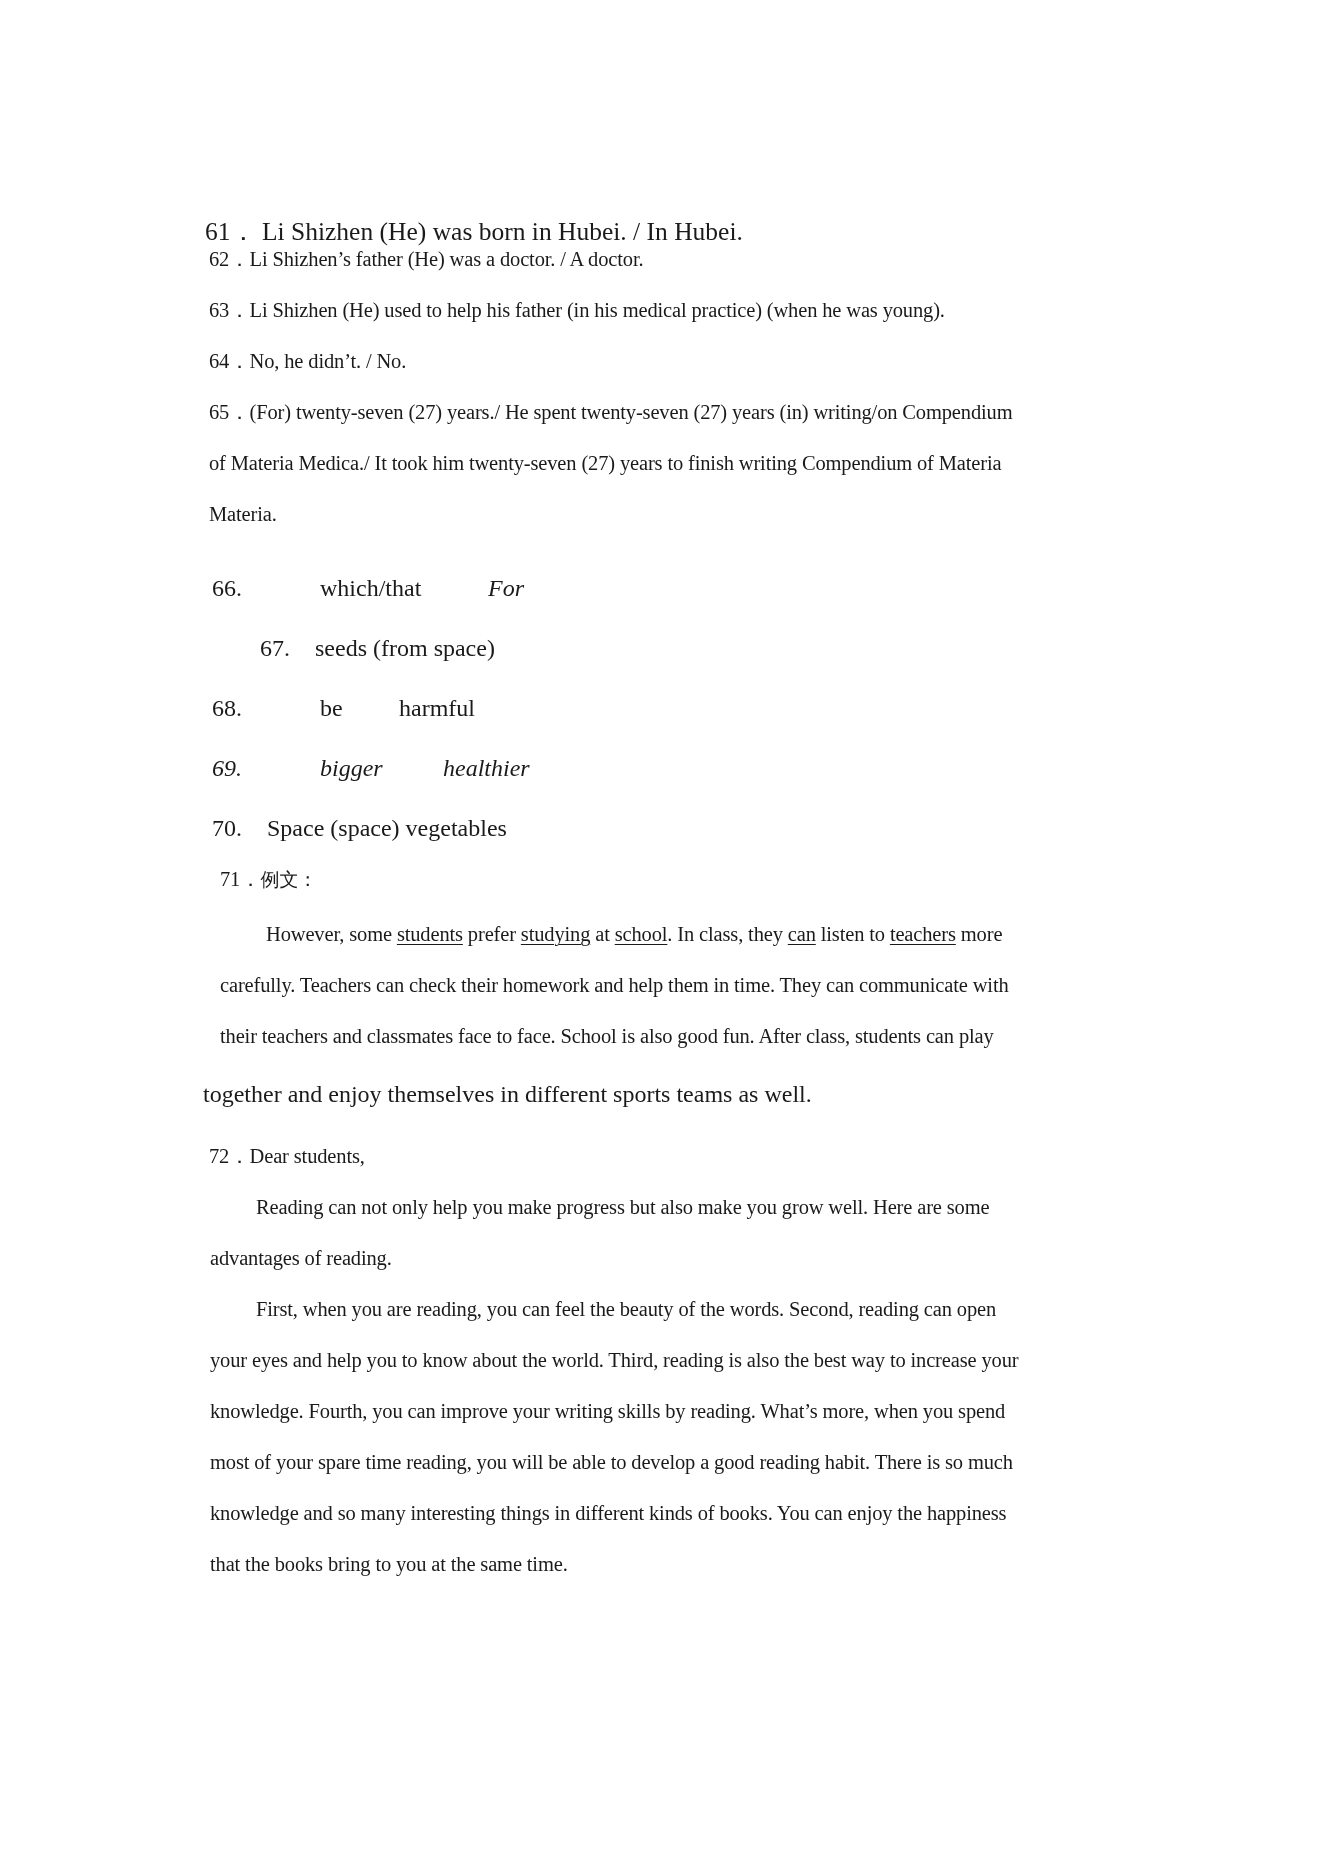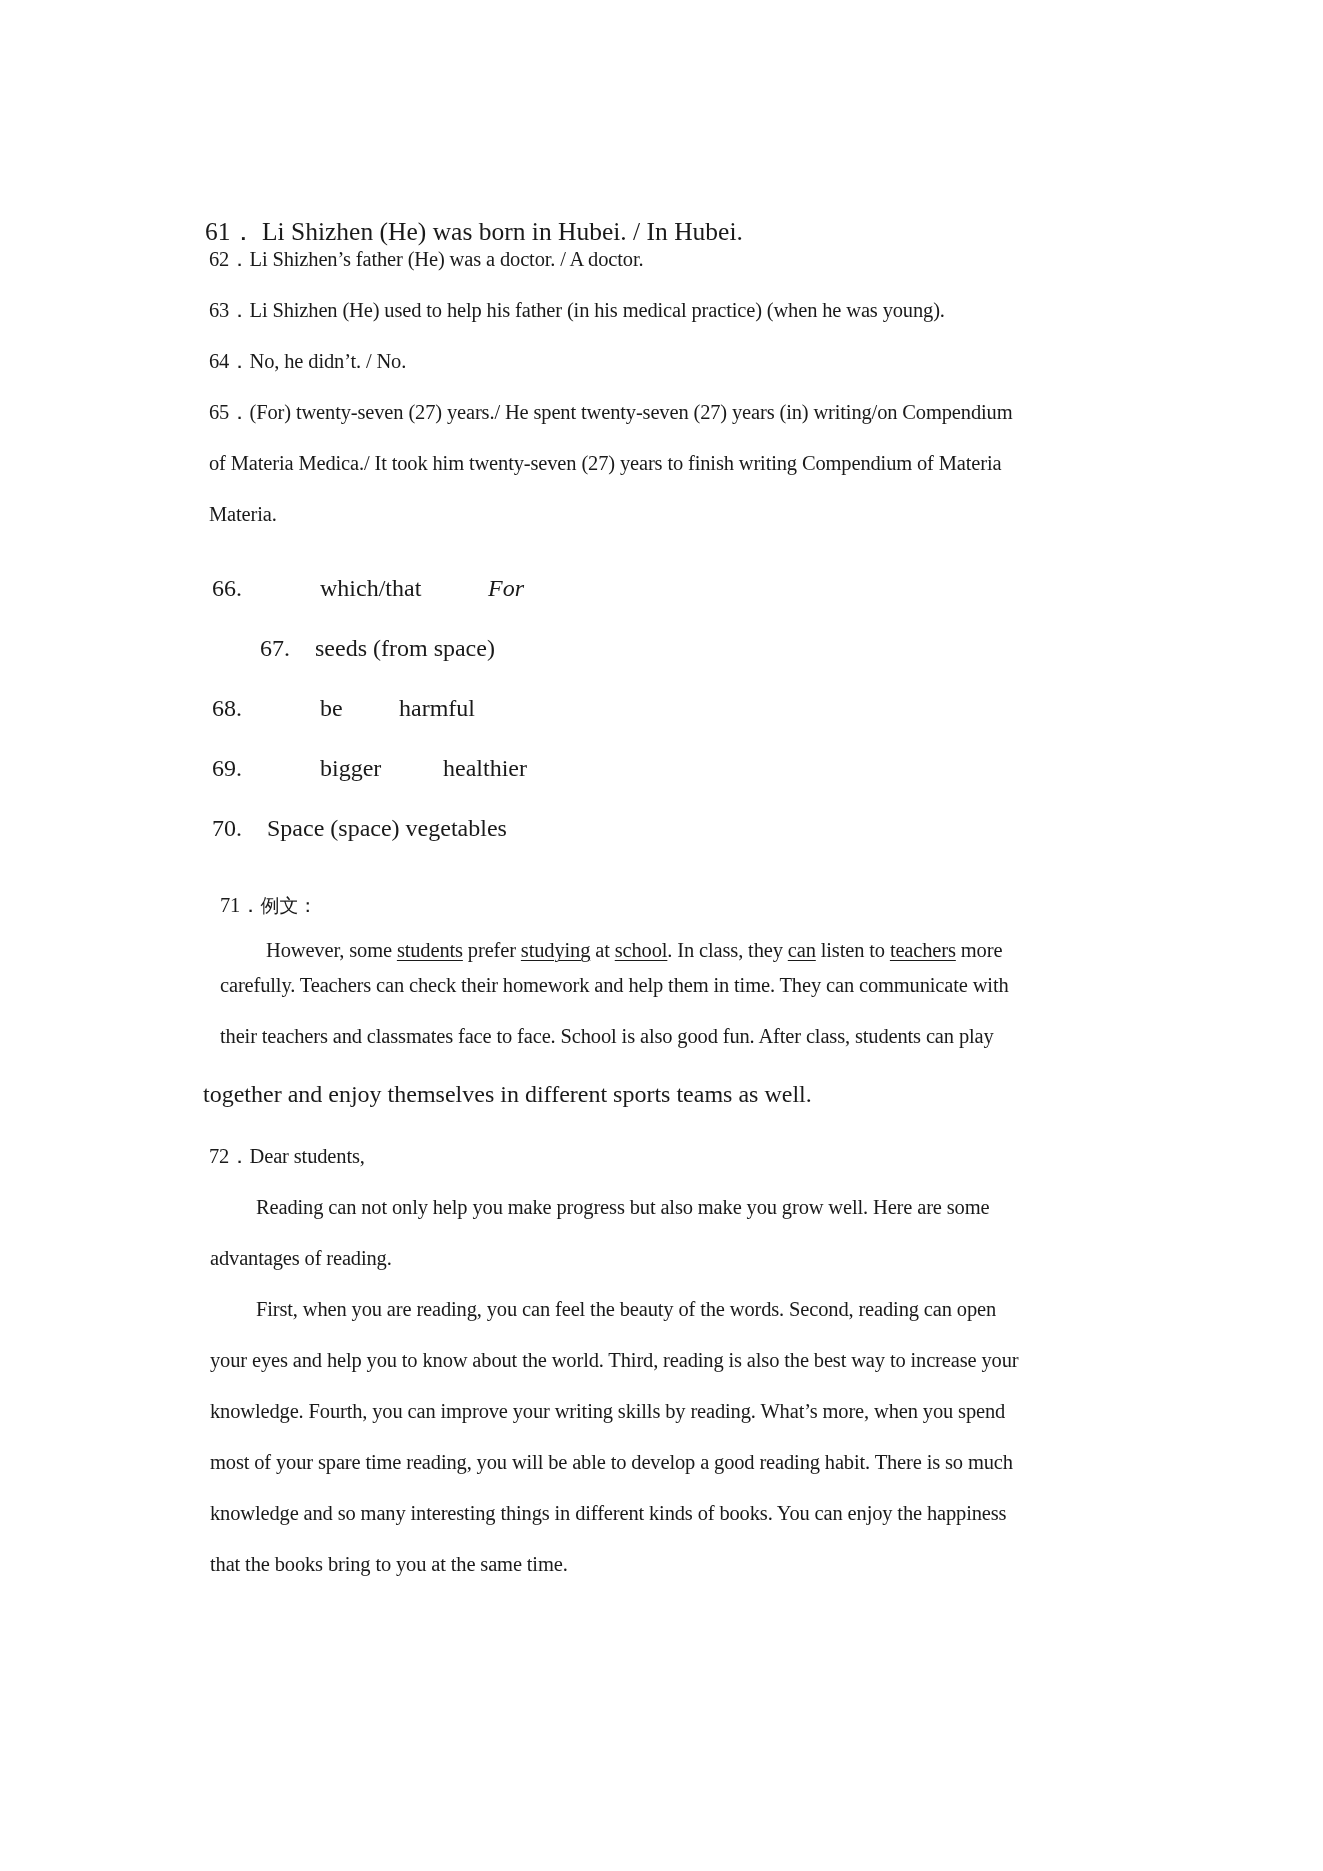--- a/index.html
+++ b/index.html
@@ -65,36 +65,36 @@
   <span class="num">67.</span>
   <span style="position:absolute; left:55px;">seeds (from space)</span>
 </div>
 
 <div class="line md" style="left:212px; top:696px;">
   <span class="num">68.</span>
   <span style="position:absolute; left:108px;">be</span>
   <span style="position:absolute; left:187px;">harmful</span>
 </div>
 
-<div class="line md" style="left:212px; top:756px;">
+<div class="line md" style="left:212px; top:756px;font-style:italic;">
   <span class="num">69.</span>
   <span style="position:absolute; left:108px;">bigger</span>
   <span style="position:absolute; left:231px;">healthier</span>
 </div>
 
 <div class="line md" style="left:212px; top:816px;">
   <span class="num">70.</span>
   <span style="position:absolute; left:55px;">Space (space) vegetables</span>
 </div>
 
-<div class="line sm" style="left:220px; top:895px;">
+<div class="line sm" style="left:220px; top:869px;">
   <span class="num">71．</span><span style="font-family:'DejaVu Sans', sans-serif; font-size:19px;">例文：</span>
 </div>
 
-<div class="line sm" style="left:266px; top:924px;margin-top:16px;">
+<div class="line sm" style="left:266px; top:924px;">
   <span>However, some </span><span class="u">students</span><span> prefer </span><span class="u">studying</span><span> at </span><span class="u">school</span><span>. In class, they </span><span class="u">can</span><span> listen to </span><span class="u">teachers</span><span> more</span>
 </div>
 <div class="line sm" style="left:220px; top:975px;">
   <span>carefully. Teachers can check their homework and help them in time. They can communicate with</span>
 </div>
 <div class="line sm" style="left:220px; top:1026px;">
   <span>their teachers and classmates face to face. School is also good fun. After class, students can play</span>
 </div>
 <div class="line md" style="left:203px; top:1082px;">
   <span>together and enjoy themselves in different sports teams as well.</span>

